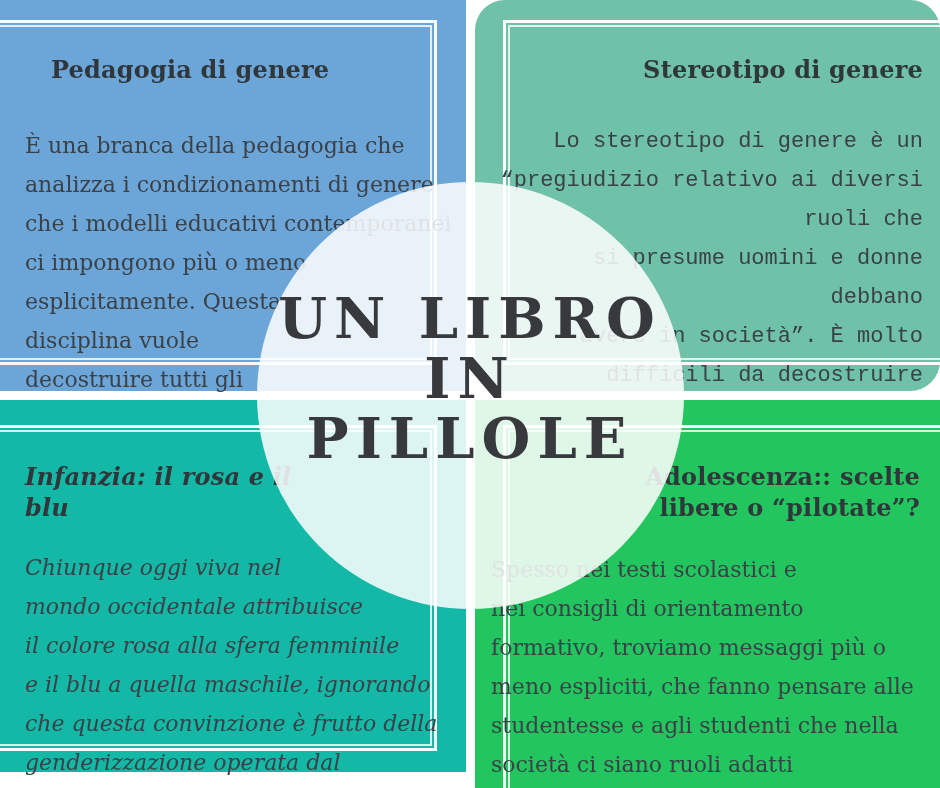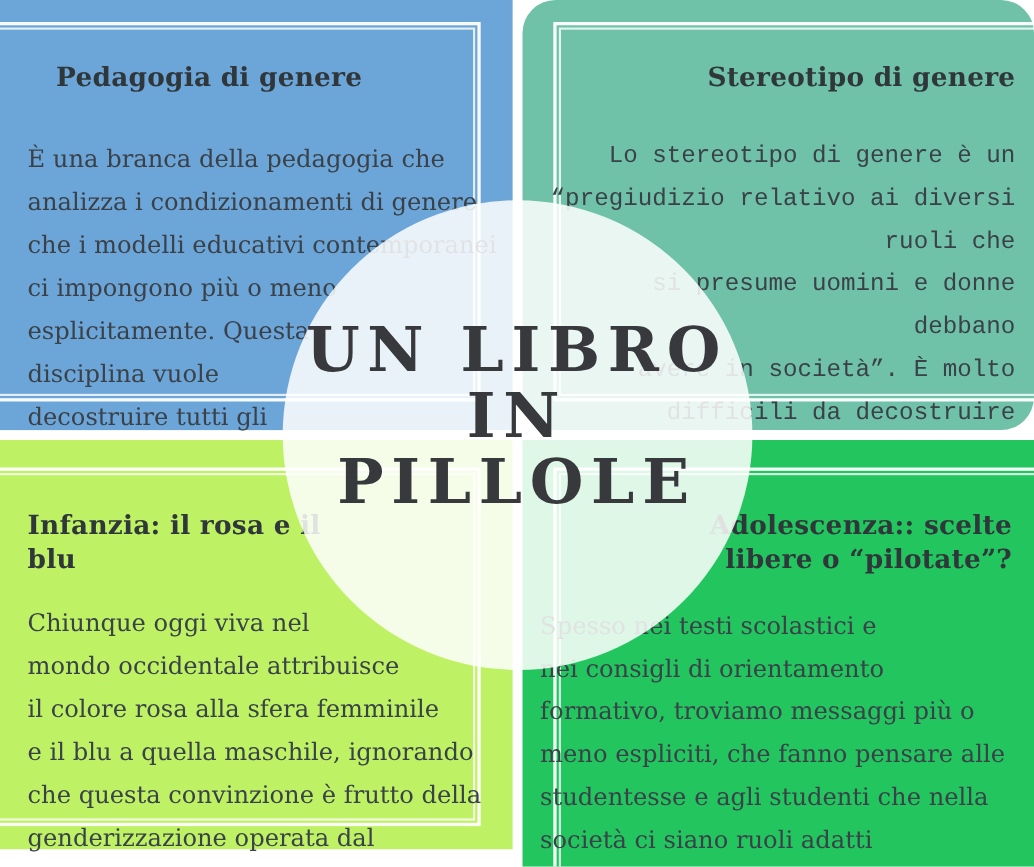--- a/index.html
+++ b/index.html
@@ -4,21 +4,21 @@
 <style>
   html, body { margin:0; padding:0; background:#ffffff; }
   .canvas {
     position:relative; width:940px; height:788px; overflow:hidden;
     background:#ffffff;
     font-family:"DejaVu Serif", serif;
   }
   .quad { position:absolute; }
   .quad-tl { left:0;   top:0;     width:466px; height:391px; background:#6CA5D7; }
   .quad-tr { left:475px; top:0;   width:465px; height:391px; background:#6FC1A7;border-radius:30px; }
-  .quad-bl { left:0;   top:400px; width:466px; height:372px; background:#bef264; }
+  .quad-bl { left:0;   top:400px; width:466px; height:372px; background:#14b8a6;font-style:italic; }
   .quad-br { left:475px; top:400px; width:465px; height:478px; background:#22c55e; }
 
   
   .frame { position:absolute; border:3px solid rgba(255,255,255,0.95); pointer-events:none; }
   .frame::after { content:""; position:absolute; inset:2px; border:2px solid rgba(255,255,255,0.8); }
   .quad-tl .frame { left:-12px; top:20px;  right:29px;  bottom:26px; }
   .quad-tr .frame { left:28px;  top:20px;  right:-12px; bottom:26px; }
   .quad-bl .frame { left:-12px; top:25px;  right:29px;  bottom:21px; }
   .quad-br .frame { left:28px;  top:25px;  right:-12px; bottom:21px; }
 

